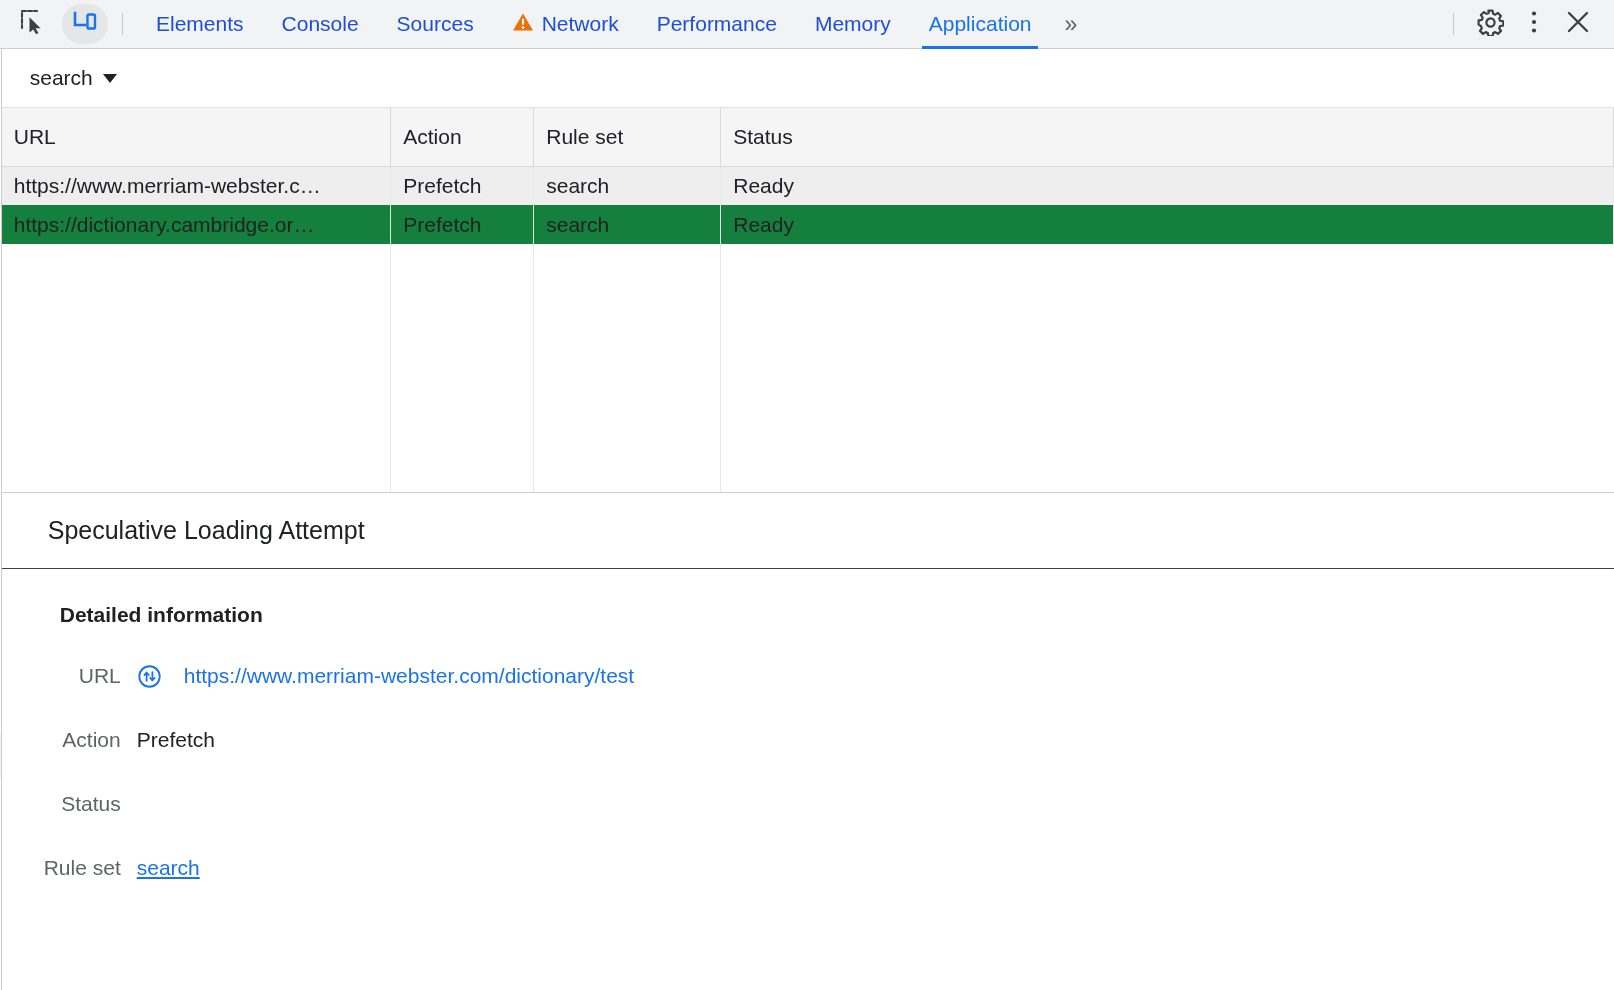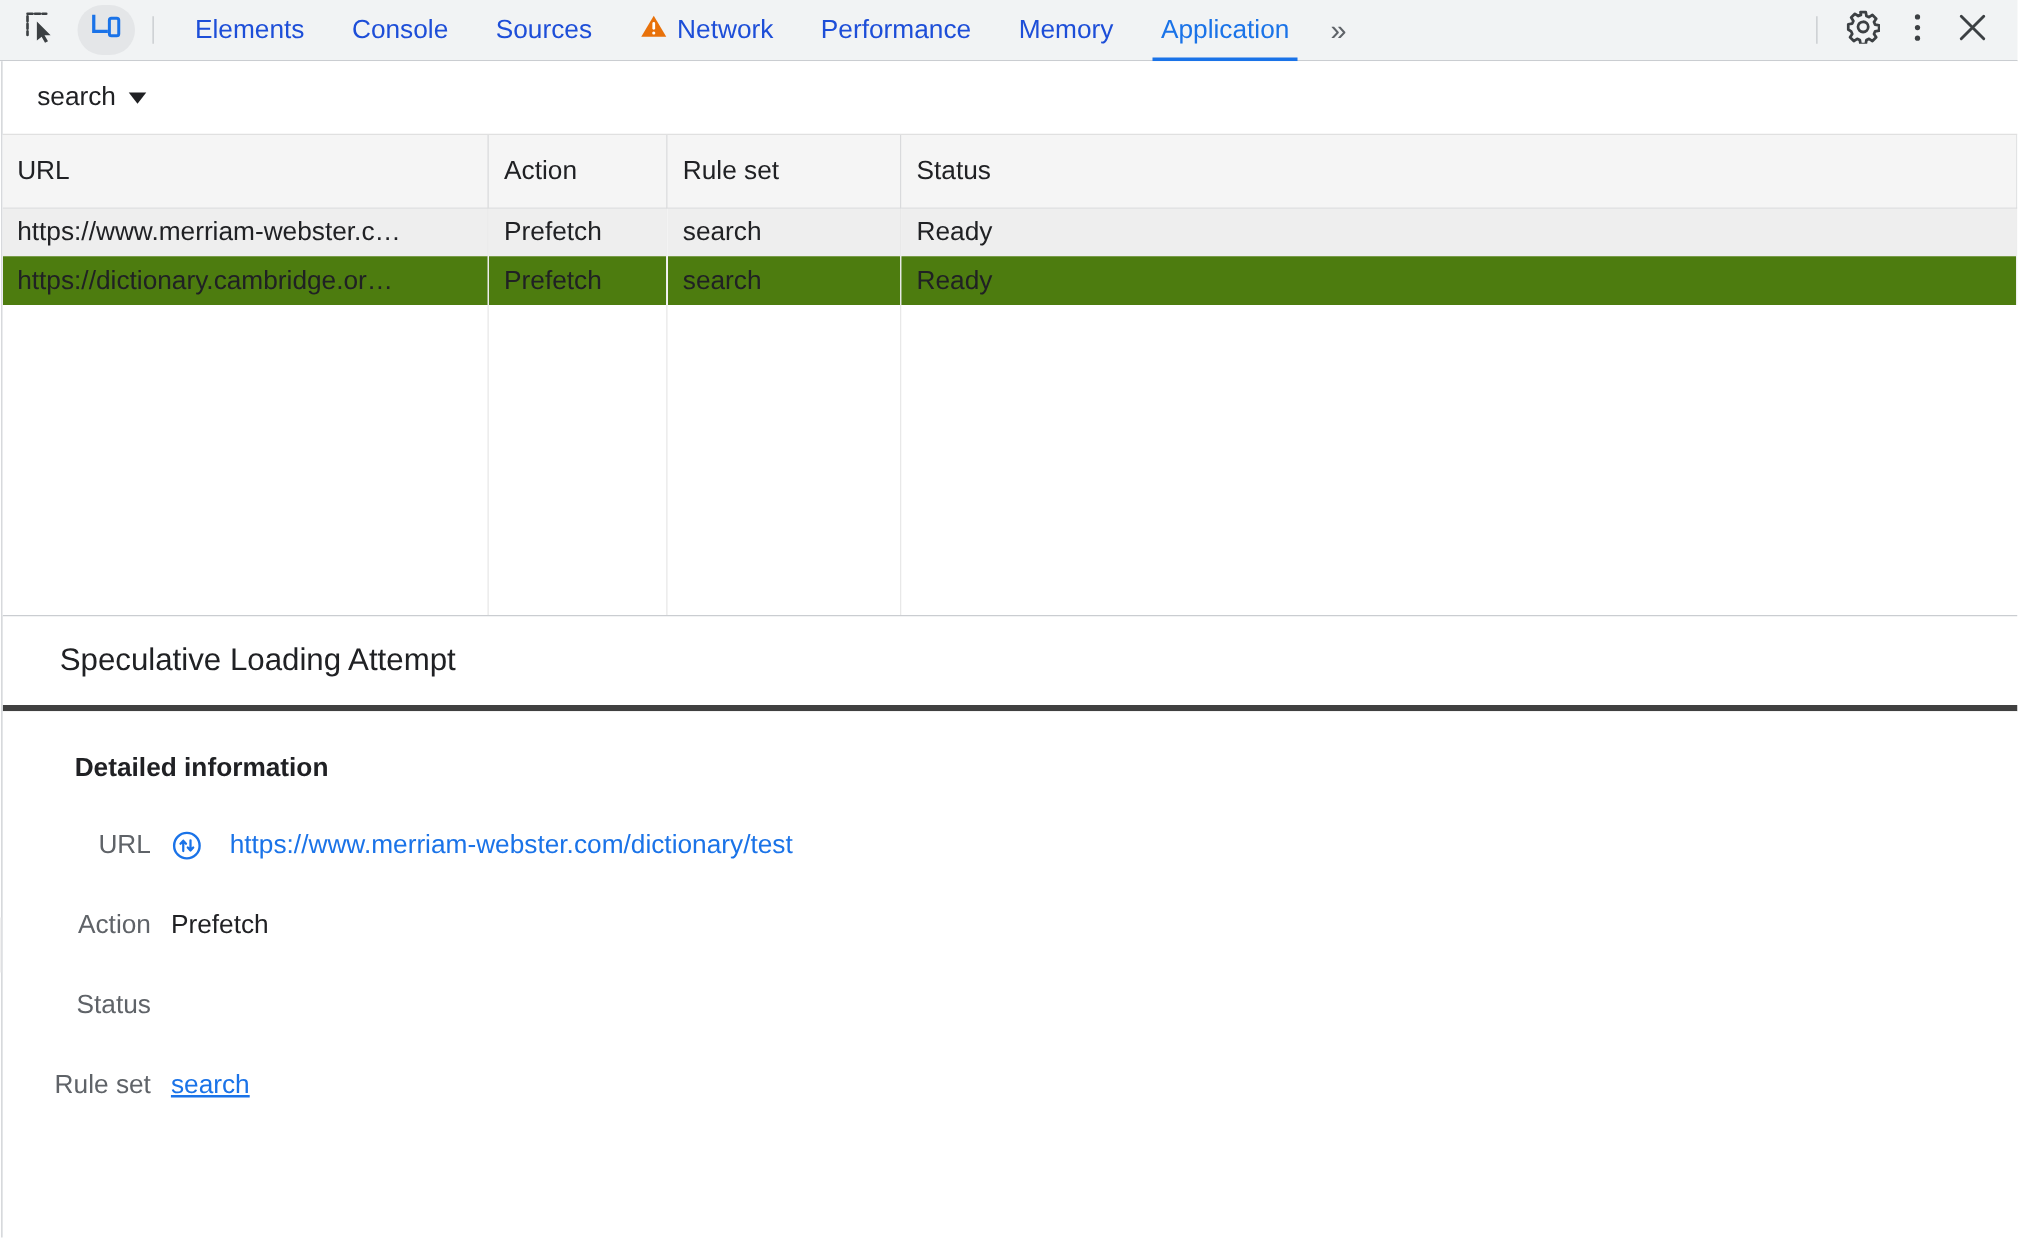--- a/index.html
+++ b/index.html
@@ -138,21 +138,21 @@
     border-bottom: 1px solid #d9dadc;
   }
   table.spec-table td {
     font-size: 21px; color: #202124;
     height: 39px;
     padding: 0 0 0 12px;
     border-right: 1px solid #e8e8e8;
     white-space: nowrap; overflow: hidden; text-overflow: ellipsis;
   }
   table.spec-table tr.row-odd td { background: #eeeeee; }
-  table.spec-table tr.row-even td { background: #4d7c0f; }
+  table.spec-table tr.row-even td { background: #15803d; }
   .col-url { width: 389px; }
   .col-action { width: 143px; }
   .col-ruleset { width: 187px; }
   .col-status { width: auto; }
   .filler-grid {
     position: absolute; left: 0; top: 136px; right: 0; bottom: 0;
     display: flex; pointer-events: none;
   }
   .filler-grid div { border-right: 1px solid #e8e8e8; height: 100%; }
   .fg1 { width: 389px; }
@@ -160,21 +160,21 @@
   .fg3 { width: 187px; }
   .fg4 { flex: 1 1 auto; border-right: none !important; }
 
   
   .detail-header {
     flex: 0 0 76px; height: 76px;
     display: flex; align-items: center;
     padding-left: 46px;
     font-size: 25px; color: #202124;
     background: #ffffff;
-    border-bottom: 5px solid #404040;
+    border-bottom: 1px solid #404040;
   }
   .detail-body {
     flex: 1 1 auto;
     background: #ffffff;
     padding: 34px 0 0 0;
     overflow: hidden;
   }
   .detail-title {
     font-size: 21px; font-weight: bold; color: #202124;
     padding-left: 58px; margin-bottom: 34px;

